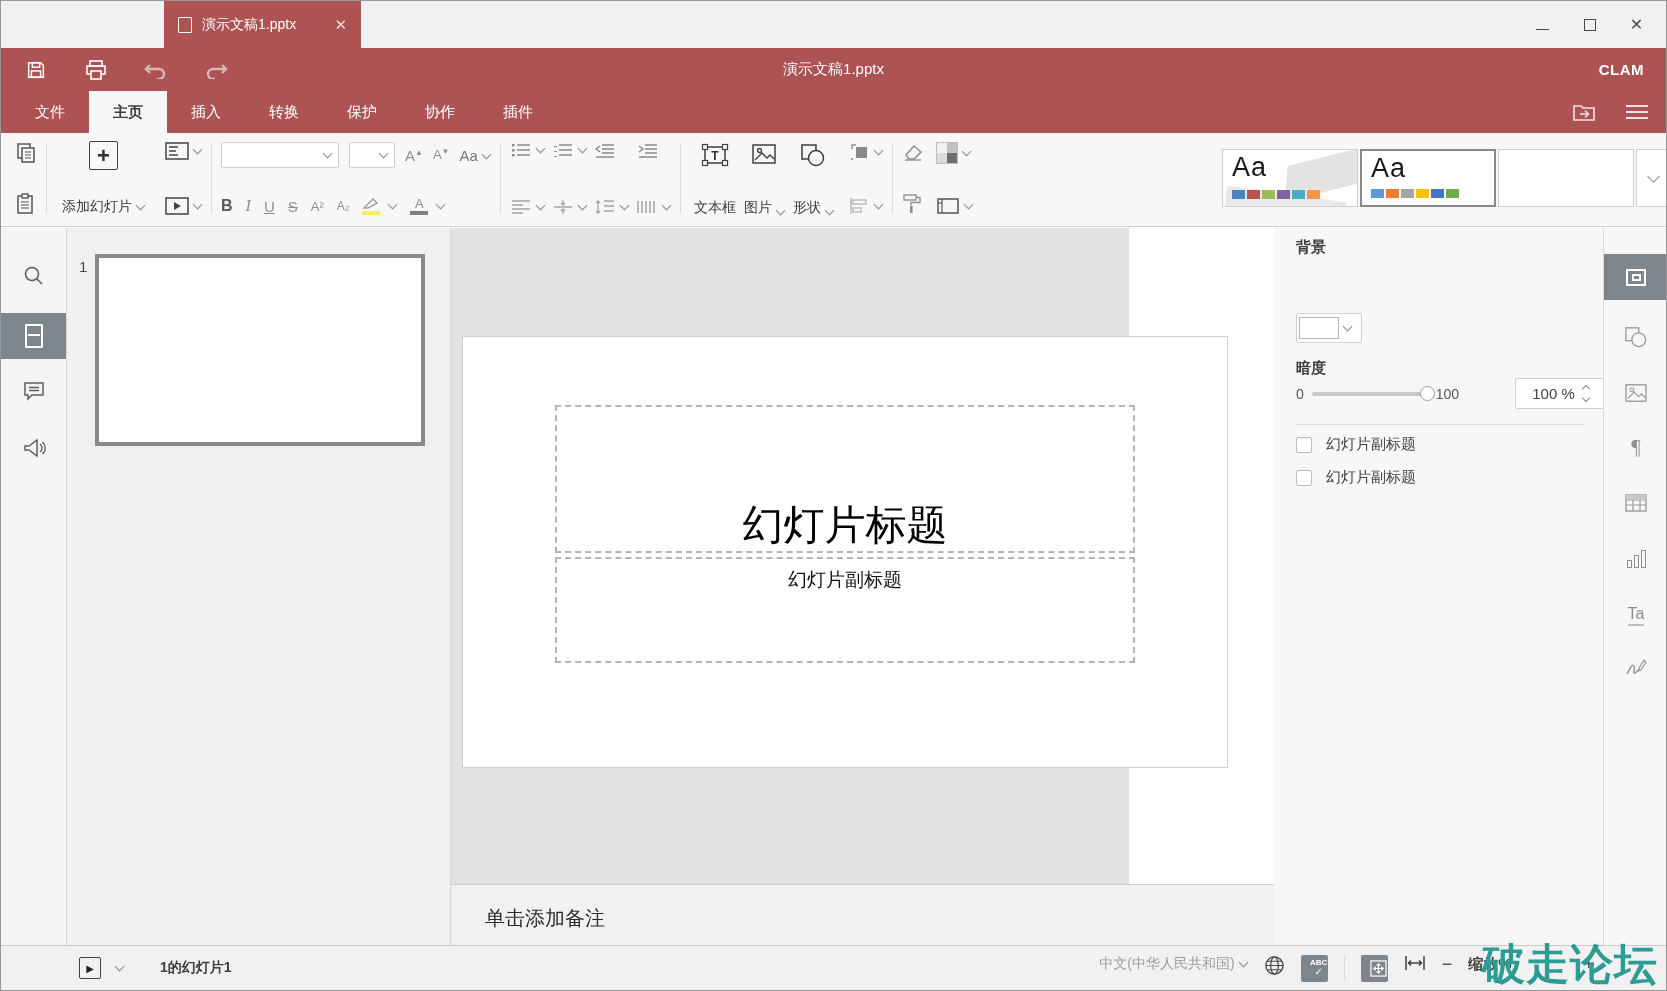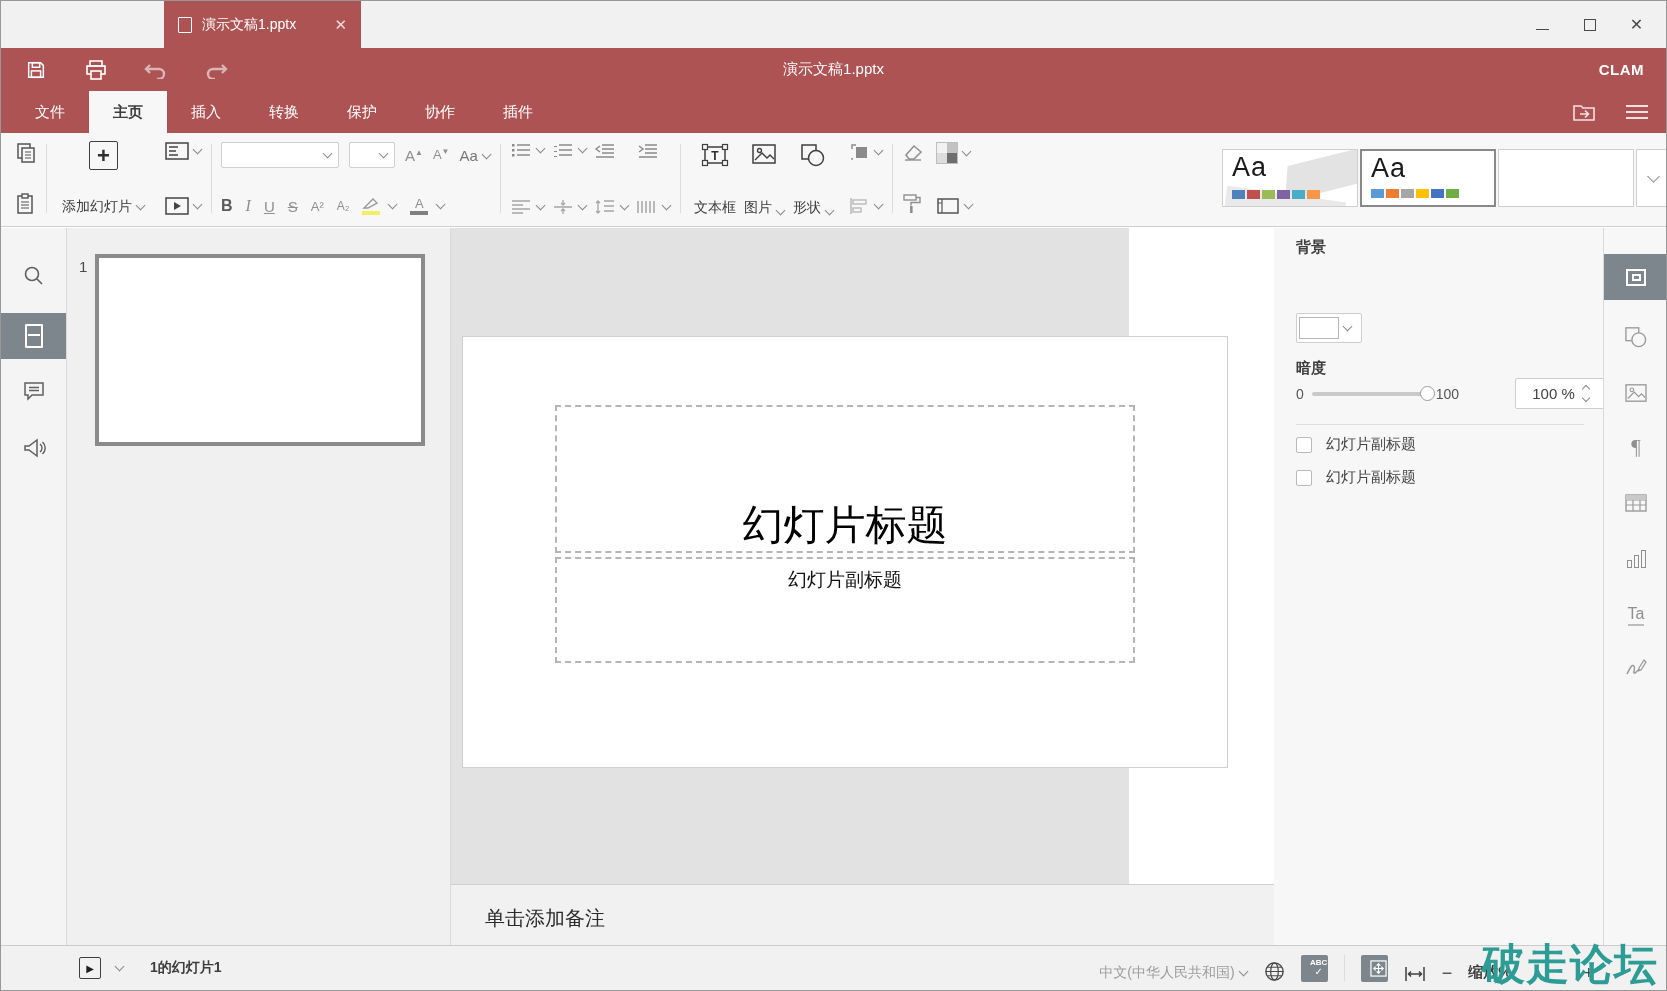--- a/index.html
+++ b/index.html
@@ -128,21 +128,21 @@
   .chart-ic i{display:block;border:1.6px solid #8f8f8f;width:5px;}
   .ta-g{font-size:16px;color:#8f8f8f;border-bottom:2px solid #bdbdbd;padding-bottom:1px;}
 
   
   .statusbar{position:absolute;left:0;bottom:0;right:0;height:45px;background:#f1f1f1;border-top:1px solid #cbcbcb;
              display:flex;align-items:center;font-size:14px;}
   .sb-left{display:flex;align-items:center;margin-left:78px;gap:10px;}
   .playbox{width:22px;height:22px;border:1.6px solid #3f3f3f;border-radius:2px;display:flex;align-items:center;justify-content:center;
            font-size:10px;color:#1e1e1e;}
   .sb-info{font-weight:bold;color:#3d3d3d;}
-  .sb-right{margin-left:auto;display:flex;align-items:flex-end;gap:16px;margin-right:72px;}
+  .sb-right{margin-left:auto;display:flex;align-items:flex-start;gap:16px;margin-right:72px;}
   .sb-lang{color:#9c9c9c;display:flex;align-items:center;}
   .sqbtn{width:27px;height:27px;background:var(--selgray);border-radius:2px;display:flex;align-items:center;justify-content:center;
          flex-direction:column;color:#fff;padding-left:9px;}
   .abc-t{font-size:8px;font-weight:bold;line-height:1;}
   .abc-c{font-size:10px;line-height:1;}
   .zoomlbl{font-weight:bold;color:#3d3d3d;font-size:15px;}
   .zbtn{font-size:18px;color:#3f3f3f;line-height:1;}
   .watermark{position:absolute;right:8px;bottom:-4px;font-size:43px;font-weight:bold;color:#2d9c95;letter-spacing:1px;z-index:60;}
 </style>
 </head>
@@ -603,21 +603,21 @@
         <path d="M3 18 C6 12,8 8,10 10 C12 12,8 18,11 17 C13 16,14 13,16 14" fill="none" stroke="#9b9b9b" stroke-width="1.5"></path>
         <path d="M15 12 L20 4 L22 6 L17 14 L14.5 14.8 Z" fill="none" stroke="#9b9b9b" stroke-width="1.3"></path>
       </svg>
   </div>
 </div>
 
 <div class="statusbar">
   <div class="sb-left">
     <span class="playbox">▶</span>
     <span class="ch"></span>
-    <span class="sb-info" style="margin-left:16px;">1的幻灯片1</span>
+    <span class="sb-info" style="margin-left:26px;">1的幻灯片1</span>
   </div>
   <div class="sb-right">
     <span class="sb-lang">
       <span>中文(中华人民共和国)</span>
       <span class="ch"></span>
     </span>
     <span>
       <svg width="21" height="21" viewBox="0 0 22 22">
           <circle cx="11" cy="11" r="9" fill="none" stroke="#4a4a4a" stroke-width="1.5"></circle>
           <ellipse cx="11" cy="11" rx="4" ry="9" fill="none" stroke="#4a4a4a" stroke-width="1.3"></ellipse>

